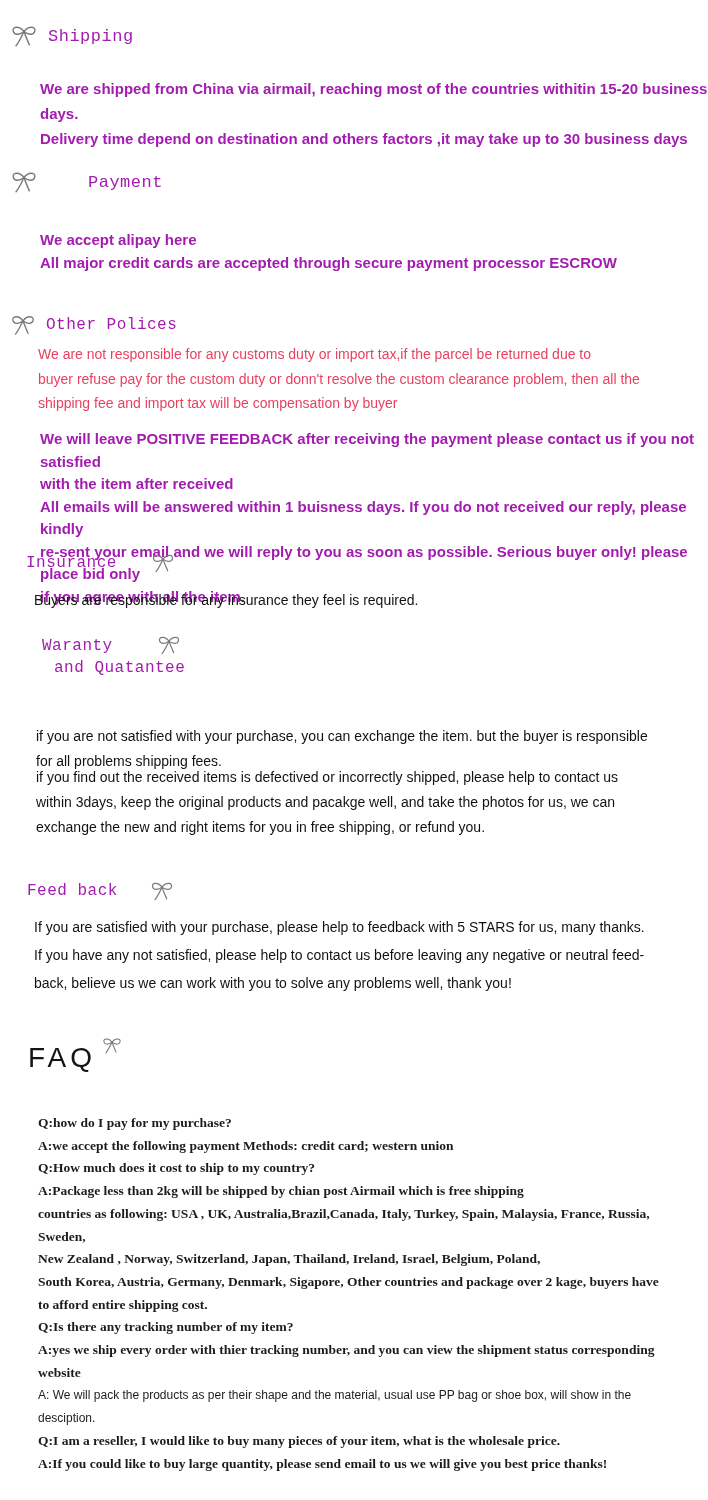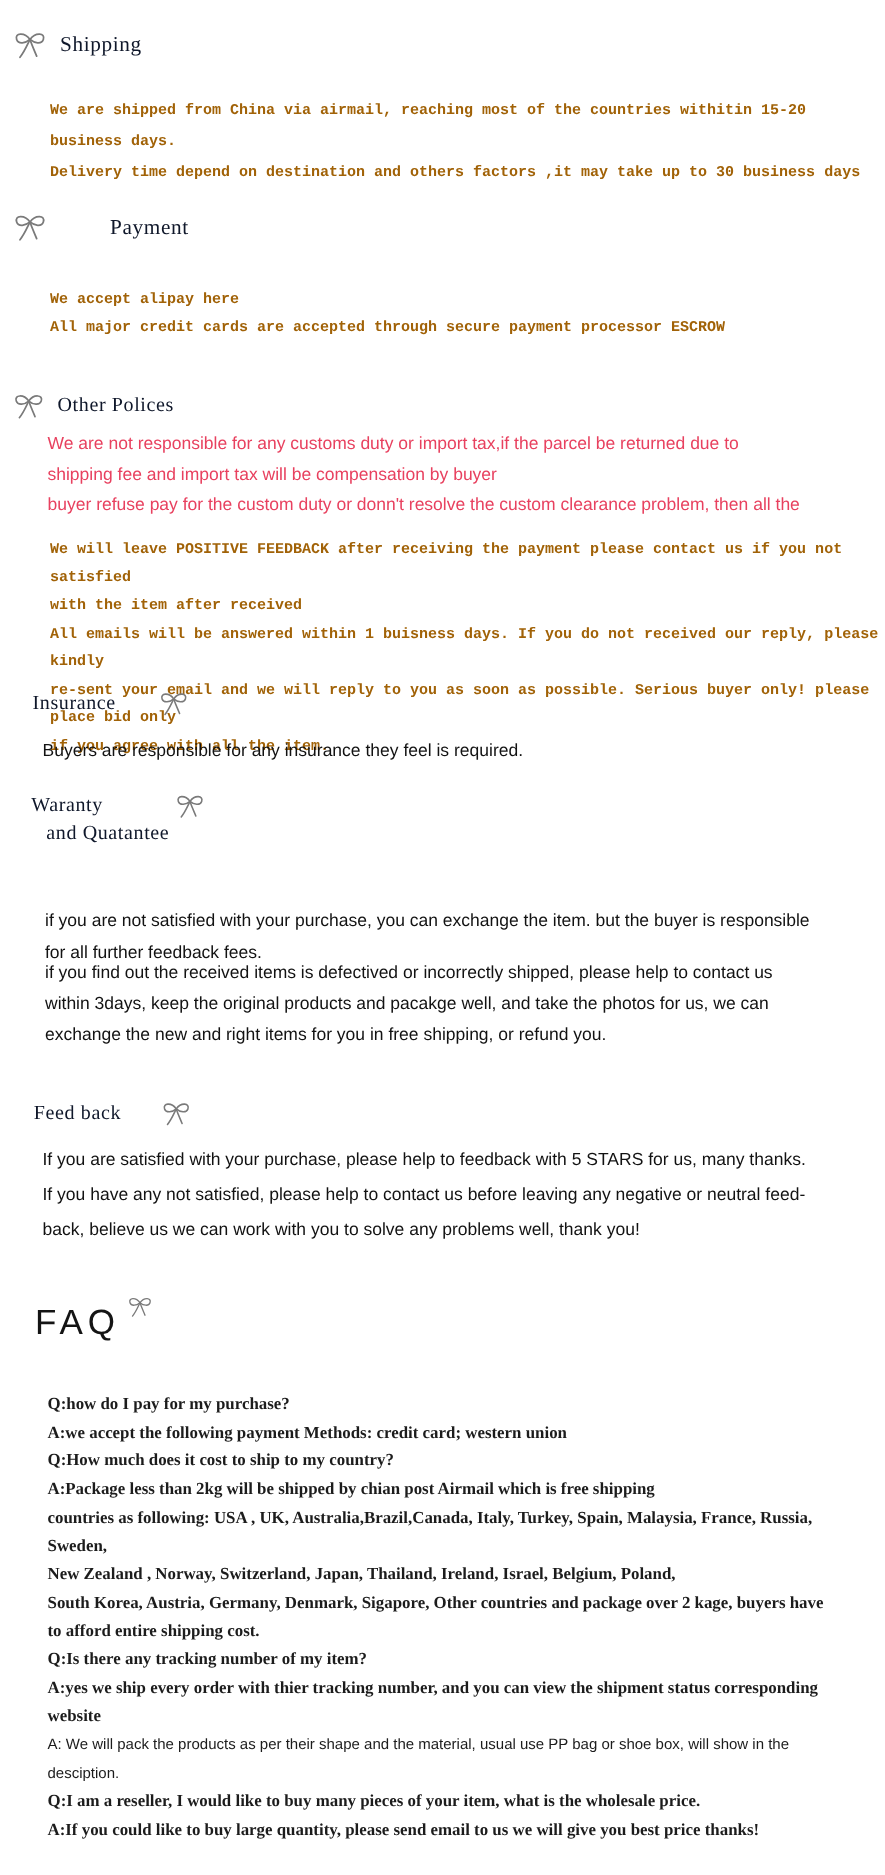--- a/index.html
+++ b/index.html
@@ -9,35 +9,35 @@
     height: 1500px;
     background: #ffffff;
     overflow: hidden;
     color: #1a1a1a;
   }
   .abs { position: absolute; }
   p { margin: 0; }
 
   
   .hdr {
-    font-family: Liberation Serif, serif;
+    font-family: Liberation Mono, monospace;
     font-size: 17px;
-    color: #0f172a;
+    color: #a21caf;
     letter-spacing: 0.5px;
   }
   .hdr-row { display: flex; align-items: center; gap: 8px; }
   .bow { display: inline-block; line-height: 0; }
 
   
   .serifb {
-    font-family: Liberation Mono, monospace;
+    font-family: Liberation Sans, sans-serif;
     font-weight: bold;
-    font-size: 12px;
+    font-size: 15px;
     line-height: 25px;
-    color: #a16207;
+    color: #a21caf;
   }
   .lh23 { line-height: 23px; }
   .lh225 { line-height: 22.5px; }
 
   
   .red {
     font-family: "Liberation Sans", sans-serif;
     font-size: 14px;
     line-height: 24.5px;
     color: var(--policy-red, #e8415f);
@@ -114,51 +114,51 @@
   </div>
 
   <div class="abs hdr-row" style="left:8px; top:312px;">
     <span class="bow"><svg width="30" height="26">
           <use href="#bow"></use>
         </svg></span>
     <span class="hdr" style="font-size:16px;">Other Polices</span>
   </div>
   <div class="abs red" style="left:38px; top:342px;">
     <p>We are not responsible for any customs duty or import tax,if the parcel be returned due to</p>
+    <p>buyer refuse pay for the custom duty or donn't resolve the custom clearance problem,  then all the</p>
     <p>shipping fee and import tax will be compensation by buyer</p>
-    <p>buyer refuse pay for the custom duty or donn't resolve the custom clearance problem,  then all the</p>
   </div>
   <div class="abs serifb lh225" style="left:40px; top:428px;">
     <p>We will leave POSITIVE FEEDBACK after receiving the payment please contact us if you not satisfied</p>
     <p>with the item after received</p>
     <p>All emails will be answered within 1 buisness days. If you do not received our reply, please kindly</p>
     <p>re-sent your email and we will reply to you as soon as possible. Serious buyer only! please place bid only</p>
     <p>if you agree with all the item.</p>
   </div>
 
   <div class="abs hdr-row" style="left:26px; top:552px;">
     <span class="hdr w-title">Insurance</span>
     <span class="bow" style="margin-left:24px;"><svg width="28" height="22">
           <use href="#bow"></use>
         </svg></span>
   </div>
   <div class="abs sans" style="left:34px; top:588px;">
     <p>Buyers are responsible for any insurance they feel is required.</p>
   </div>
 
-  <div class="abs" style="left:25px; top:636px;">
+  <div class="abs" style="left:42px; top:636px;">
     <span class="hdr w-title">Waranty</span>
     <span class="bow abs" style="left:113px; top:-2px;"><svg width="28" height="22">
           <use href="#bow"></use>
         </svg></span>
     <div class="hdr w-title" style="margin-left:12px; margin-top:4px;">and Quatantee</div>
   </div>
   <div class="abs sans" style="left:36px; top:724px;">
     <p>if you are not satisfied with your purchase, you can exchange the item. but the buyer is responsible</p>
-    <p>for  all further feedback fees.</p>
+    <p>for  all problems shipping fees.</p>
   </div>
   <div class="abs sans" style="left:36px; top:765px;">
     <p>if you find out the received items is defectived or incorrectly shipped, please help to contact us</p>
     <p>within 3days, keep the original products and pacakge well, and take the photos for us, we can</p>
     <p>exchange the new and right items for you in free shipping, or refund you.</p>
   </div>
 
   <div class="abs hdr-row" style="left:27px; top:880px;">
     <span class="hdr w-title">Feed back</span>
     <span class="bow" style="margin-left:22px;"><svg width="28" height="22">

